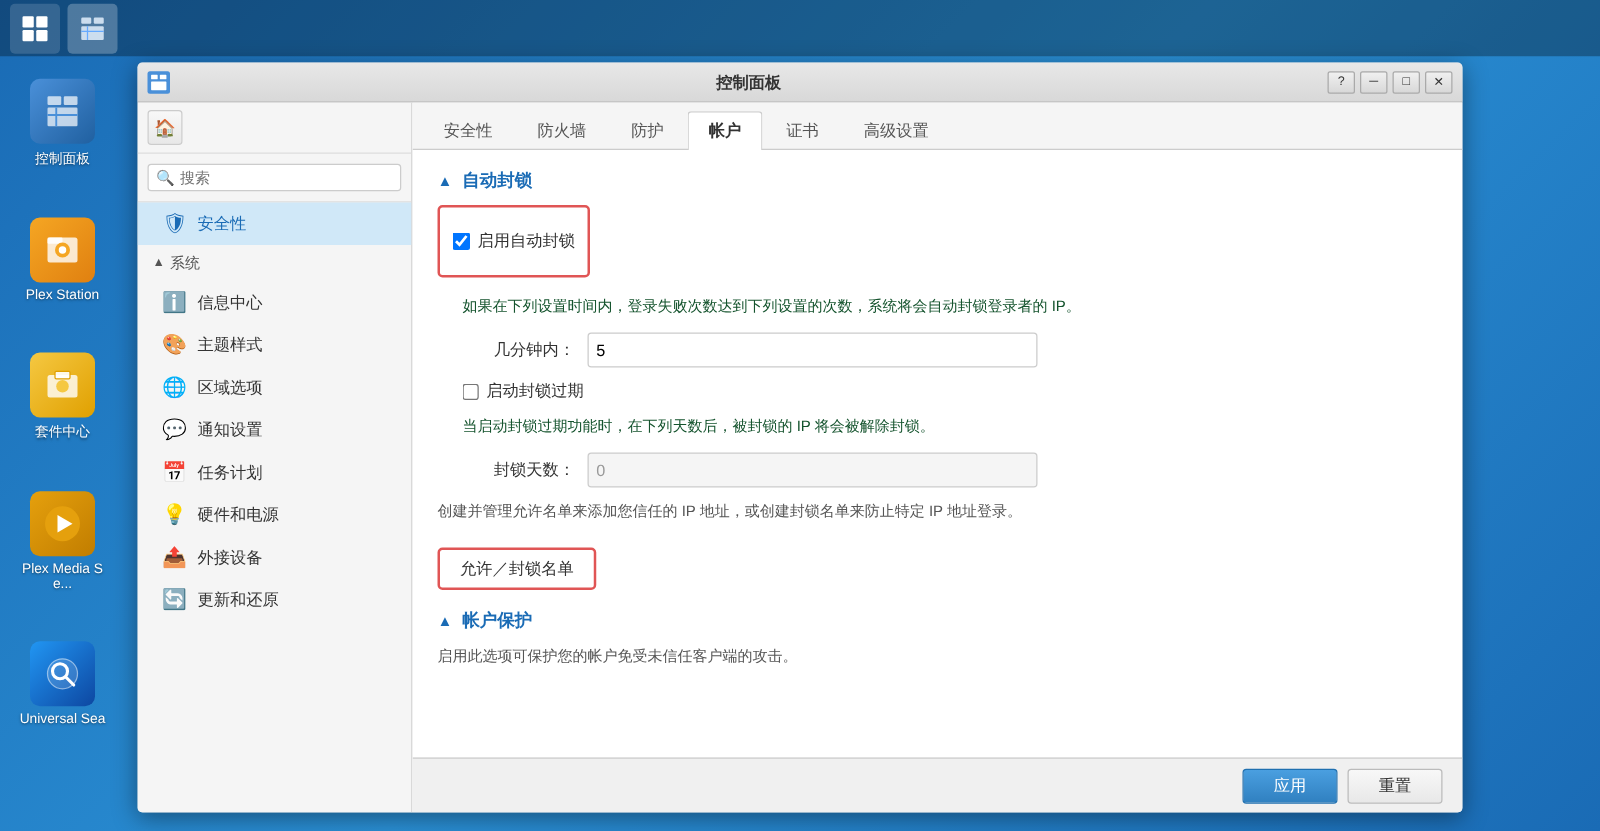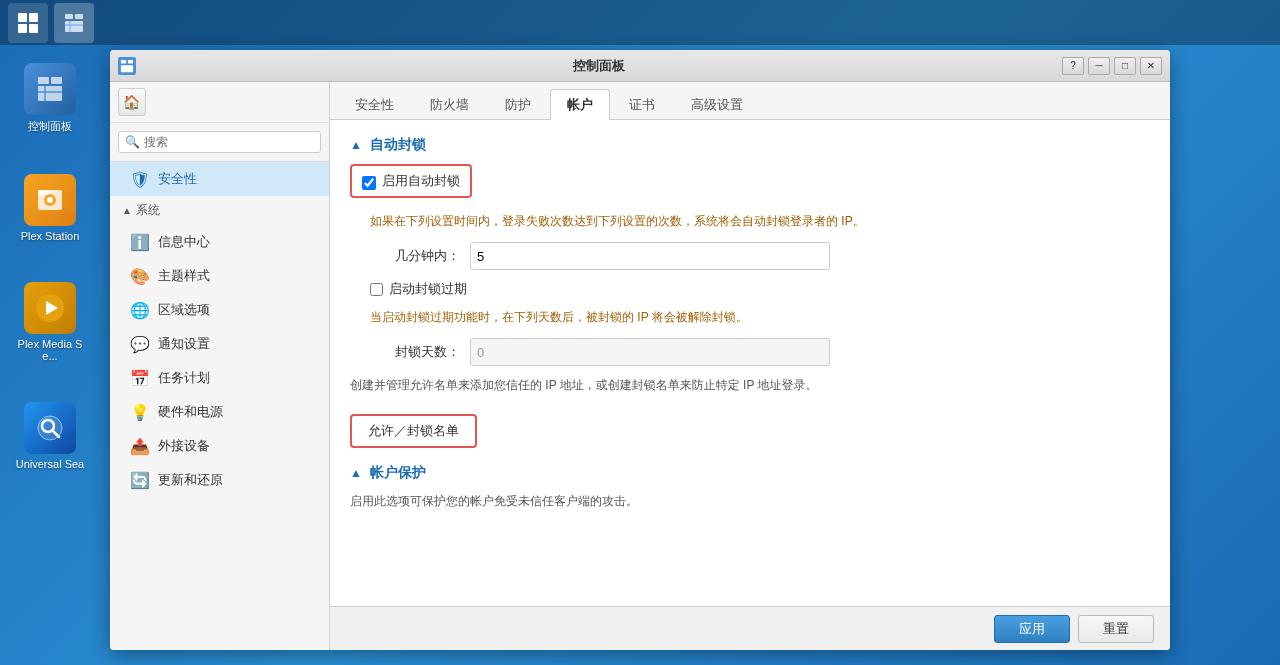--- a/index.html
+++ b/index.html
@@ -251,39 +251,39 @@
     }
 
     
     .checkbox-row {
       display: flex;
       align-items: center;
       gap: 6px;
       margin-bottom: 14px;
     }
     .checkbox-highlighted {
-      display: flex; align-items: flex-end; gap: 6px;
-      padding: 6px 10px;
+      display: flex; align-items: center; gap: 6px;
+      padding: 18px 10px;
       border: 2px solid #e05555;
       border-radius: 4px;
       background: white;
     }
     .checkbox-highlighted input[type=checkbox] {
       width: 14px; height: 14px;
       cursor: pointer;
     }
     .checkbox-label { font-size: 13px; color: #333; }
 
     .indent-section {
       margin-left: 20px;
       margin-bottom: 10px;
     }
     .indent-desc {
       font-size: 12px;
-      color: #a16207;
+      color: #14532d;
       margin-bottom: 12px;
       line-height: 1.5;
     }
 
     .form-row {
       display: flex;
       align-items: center;
       margin-bottom: 10px;
     }
     .form-label {
@@ -414,20 +414,30 @@
       <svg viewBox="0 0 32 32" width="32" height="32">
         <rect x="4" y="6" width="24" height="20" rx="2" fill="rgba(255,255,255,0.8)"></rect>
         <rect x="4" y="6" width="12" height="5" rx="1" fill="rgba(255,255,255,0.9)"></rect>
         <circle cx="16" cy="16" r="6" fill="#f5a623"></circle>
         <circle cx="16" cy="16" r="3" fill="white"></circle>
       </svg>
     </div>
     <div class="desktop-icon-label">Plex Station</div>
   </div>
   <div class="desktop-icon" style="margin-top:30px;">
+    <div class="desktop-icon-img icon-packagecenter">
+      <svg viewBox="0 0 32 32" width="32" height="32">
+        <rect x="4" y="8" width="24" height="18" rx="2" fill="rgba(255,255,255,0.8)"></rect>
+        <circle cx="16" cy="17" r="5" fill="#f5c842"></circle>
+        <rect x="10" y="5" width="12" height="6" rx="1" fill="rgba(255,255,255,0.9)" stroke="#e0a000" stroke-width="1"></rect>
+      </svg>
+    </div>
+    <div class="desktop-icon-label">套件中心</div>
+  </div>
+  <div class="desktop-icon" style="margin-top:30px;">
     <div class="desktop-icon-img icon-plex">
       <svg viewBox="0 0 32 32" width="32" height="32">
         <circle cx="16" cy="16" r="14" fill="#e5a00d"></circle>
         <polygon points="12,9 24,16 12,23" fill="white"></polygon>
       </svg>
     </div>
     <div class="desktop-icon-label">Plex Media Se...</div>
   </div>
   <div class="desktop-icon" style="margin-top:30px;">
     <div class="desktop-icon-img icon-universal">

